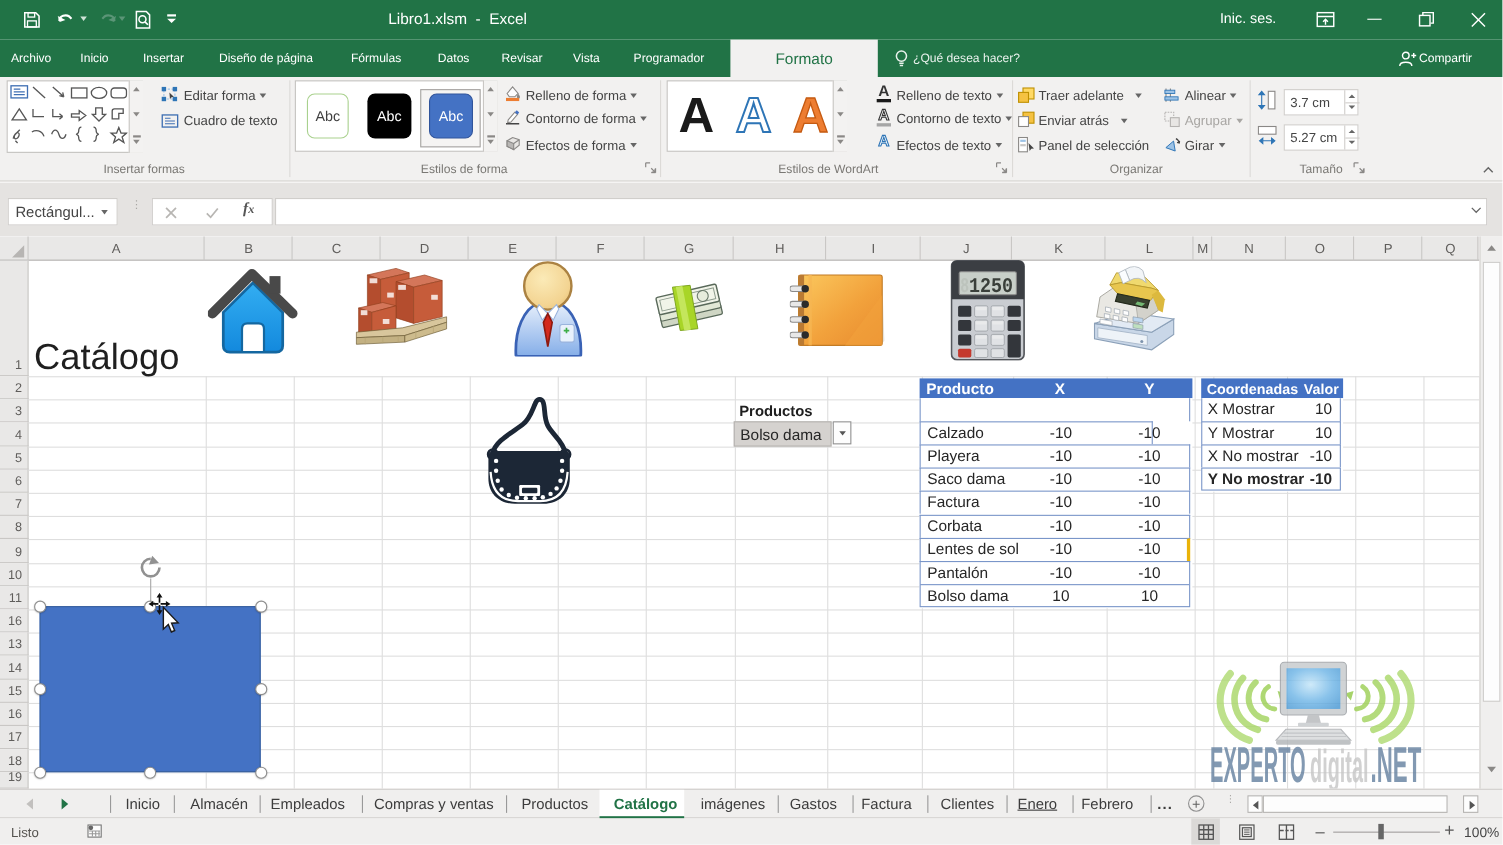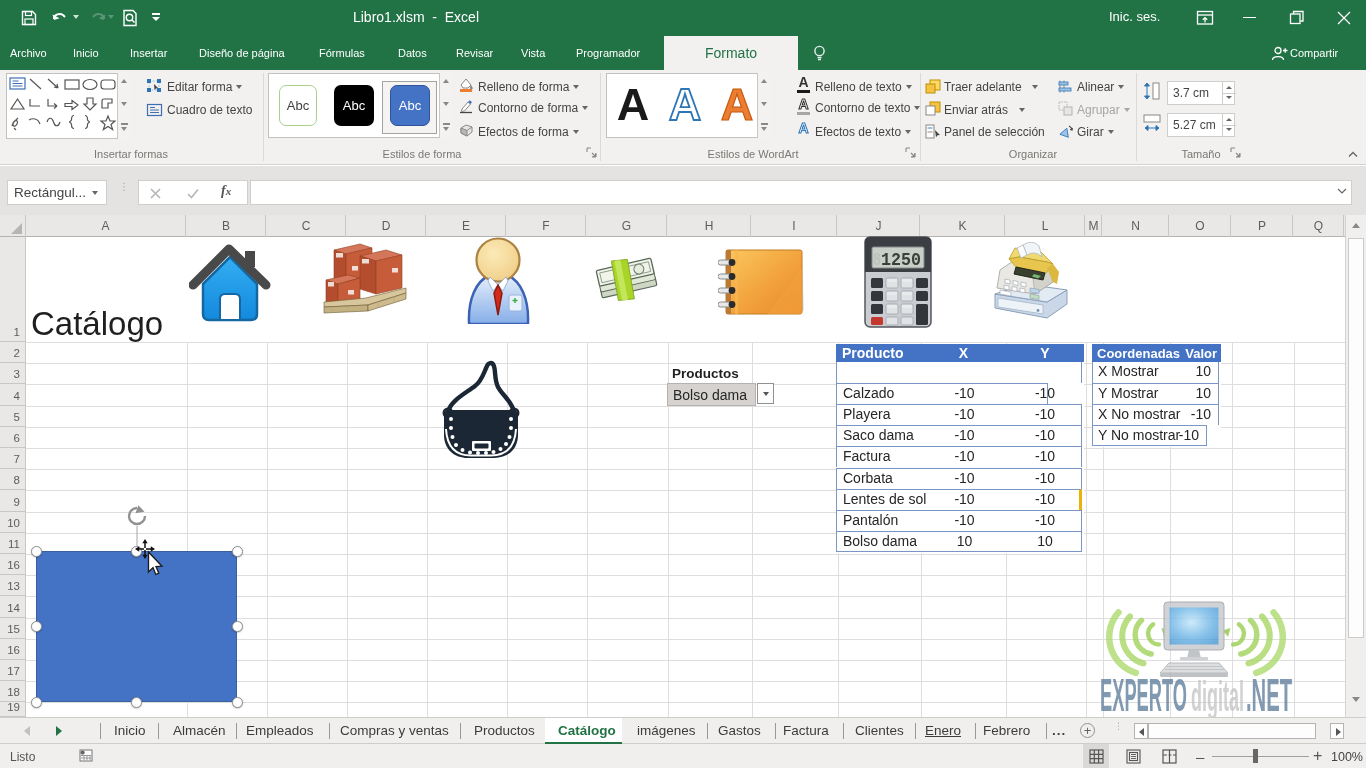--- a/index.html
+++ b/index.html
@@ -88,20 +88,21 @@
     <div class="tab" style="left:319px">Fórmulas</div>
     <div class="tab" style="left:398px">Datos</div>
     <div class="tab" style="left:456px">Revisar</div>
     <div class="tab" style="left:521px">Vista</div>
     <div class="tab" style="left:576px">Programador</div>
     <div id="tabformato">Formato</div>
     <svg class="abs" style="left:812px;top:9px" width="15" height="17" viewBox="0 0 15 17">
       <circle cx="7.5" cy="6" r="4.6" fill="none" stroke="#e8f1ec" stroke-width="1.4"></circle>
       <path d="M5.5 12.5h4 M6 14.5h3" stroke="#e8f1ec" stroke-width="1.3"></path>
     </svg>
+    <div class="tab" style="left:830px;top:0;width:200px;text-align:left;color:#e8f1ec">¿Qué desea hacer?</div>
     <svg class="abs" style="left:1271px;top:9px" width="17" height="17" viewBox="0 0 17 17">
       <circle cx="7" cy="5.5" r="3" fill="none" stroke="#fff" stroke-width="1.3"></circle>
       <path d="M1.5 15 C1.5 10.5,12.5 10.5,12.5 15" fill="none" stroke="#fff" stroke-width="1.3"></path>
       <path d="M12 5.5h4.5 M14.2 3.2v4.6" stroke="#fff" stroke-width="1.3"></path>
     </svg>
     <div class="tab" style="left:1290px;width:60px;text-align:left">Compartir</div>
   </div>
   <div class="abs" id="ribbon">
 
     <div class="gallery" style="left:6px;top:3px;width:124px;height:66px"></div>
@@ -475,21 +476,21 @@
             <span class="abs" style="right:7px;top:1px">10</span>
           </div>
           <div class="abs" style="background:#fff;left:0;top:21.2px;width:127px;height:21.2px;border-left:1px solid #7a96c9;border-right:1px solid #7a96c9;border-top:1px solid #7a96c9;">
             <span class="abs" style="left:5px;top:1px">Y Mostrar</span>
             <span class="abs" style="right:7px;top:1px">10</span>
           </div>
           <div class="abs" style="background:#fff;left:0;top:42.4px;width:127px;height:21.2px;border-left:1px solid #7a96c9;border-right:1px solid #7a96c9;border-top:1px solid #7a96c9;">
             <span class="abs" style="left:5px;top:1px">X No mostrar</span>
             <span class="abs" style="right:7px;top:1px">-10</span>
           </div>
-          <div class="abs" style="background:#fff;left:0;top:63.599999999999994px;width:115px;height:21.2px;border-left:1px solid #7a96c9;border-right:1px solid #7a96c9;border-top:1px solid #7a96c9;border-bottom:1px solid #7a96c9;">
+          <div class="abs" style="background:#fff;left:0;top:63.599999999999994px;width:127px;height:21.2px;border-left:1px solid #7a96c9;border-right:1px solid #7a96c9;border-top:1px solid #7a96c9;border-bottom:1px solid #7a96c9;font-weight:bold;">
             <span class="abs" style="left:5px;top:1px">Y No mostrar</span>
             <span class="abs" style="right:7px;top:1px">-10</span>
           </div>
         </div>
 
       <div class="abs" style="left:672px;top:151px;font-size:13.5px;font-weight:bold;color:#1f1f1f">Productos</div>
       <div class="abs" style="left:667px;top:168px;width:89px;height:23px;background:#d5d2cf;border:1px solid #b5b2af;font-size:14px;color:#262626">
           <span style="position:absolute;left:5px;top:3px">Bolso dama</span>
         </div>
       <div class="abs" style="left:757px;top:168px;width:17px;height:21px;background:#fdfdfd;border:1px solid #919191">

